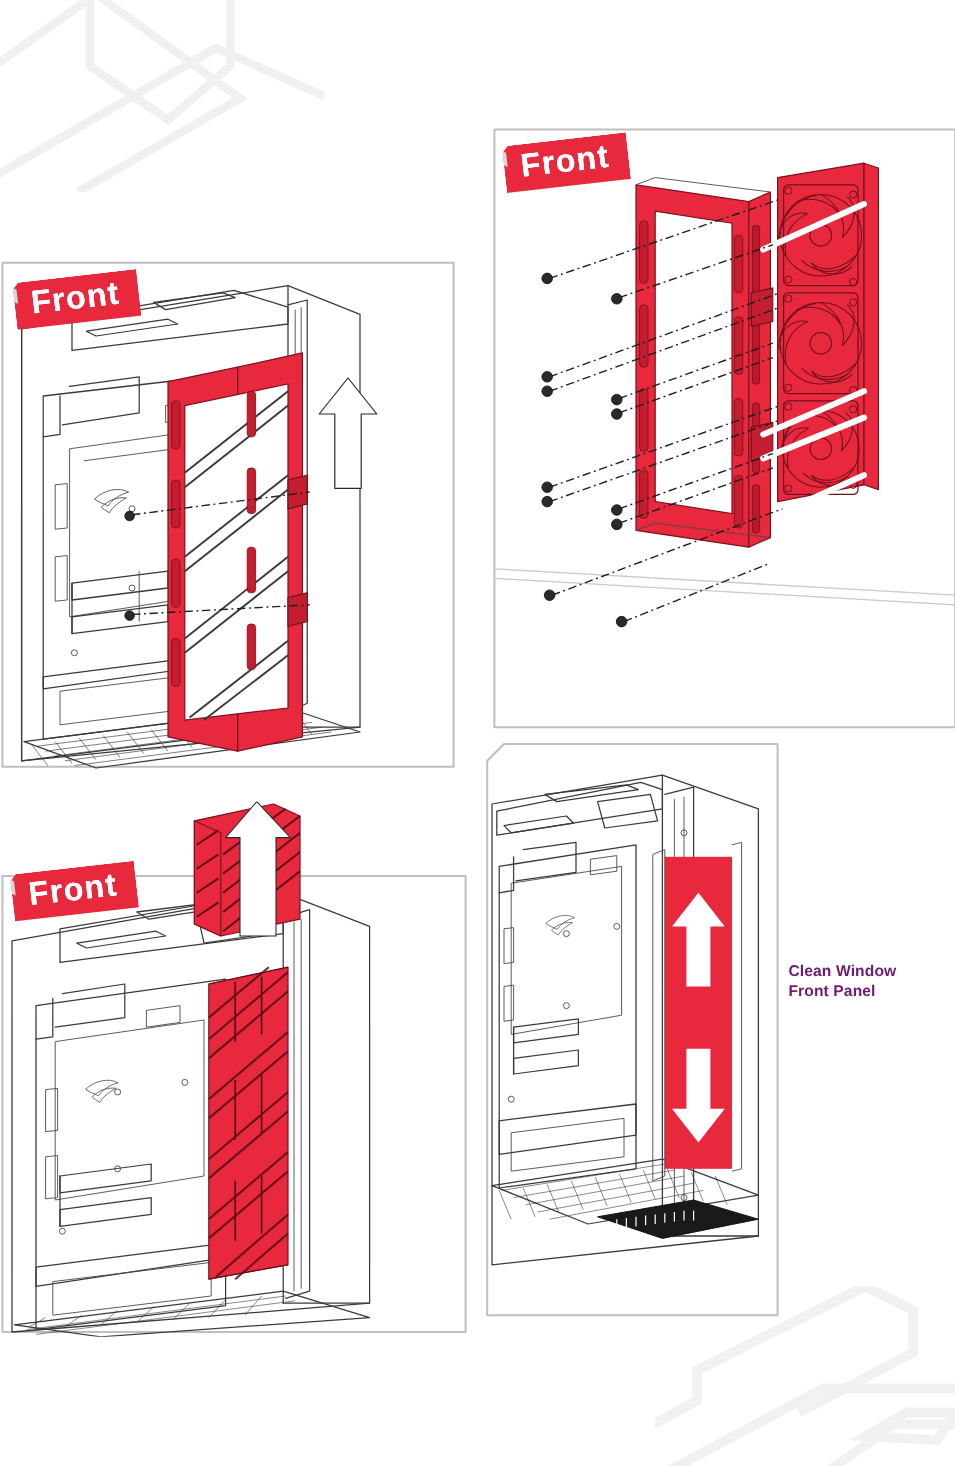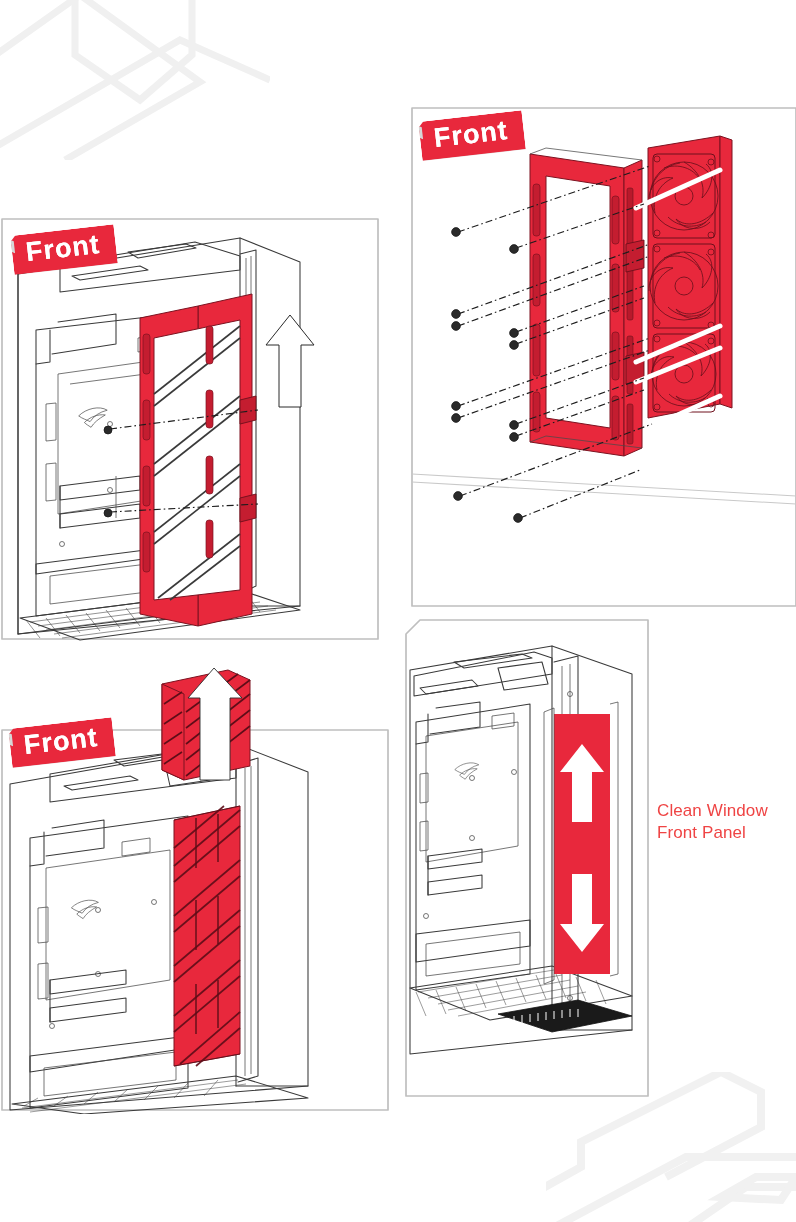--- a/index.html
+++ b/index.html
@@ -38,23 +38,23 @@
     text-shadow:0 0 0 #fff;
   }
   .front-badge::after{
     content:"";position:absolute;left:-7px;top:3px;width:10px;height:12px;
     background:#d7d7d7;transform:skewY(28deg);z-index:-1;
   }
 
   
   .caption{
     position:absolute;
-    font-weight:normal;
-    color:#ef4444;
-    font-size:17px;
+    font-weight:bold;
+    color:#701a75;
+    font-size:13px;
     line-height:1.32;
     white-space:pre-line;
     letter-spacing:0.1px;
   }
 
   svg{display:block;}
   .ln{fill:none;stroke:#3a3a3a;stroke-width:1.05;stroke-linejoin:round;stroke-linecap:round;}
   .ln-thin{fill:none;stroke:#4a4a4a;stroke-width:0.75;}
   .red-f{fill:#E8283C;stroke:#7c1220;stroke-width:1;stroke-linejoin:round;}
   .red-d{fill:#c41d30;stroke:#6e101c;stroke-width:0.9;}

